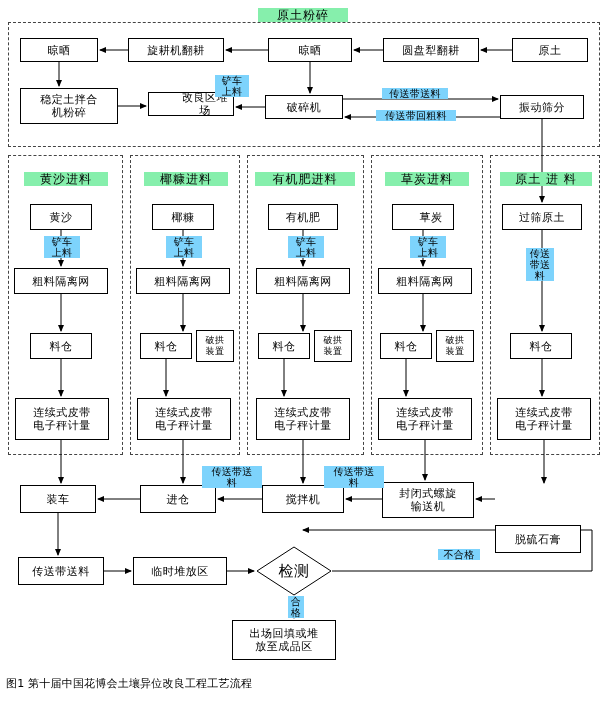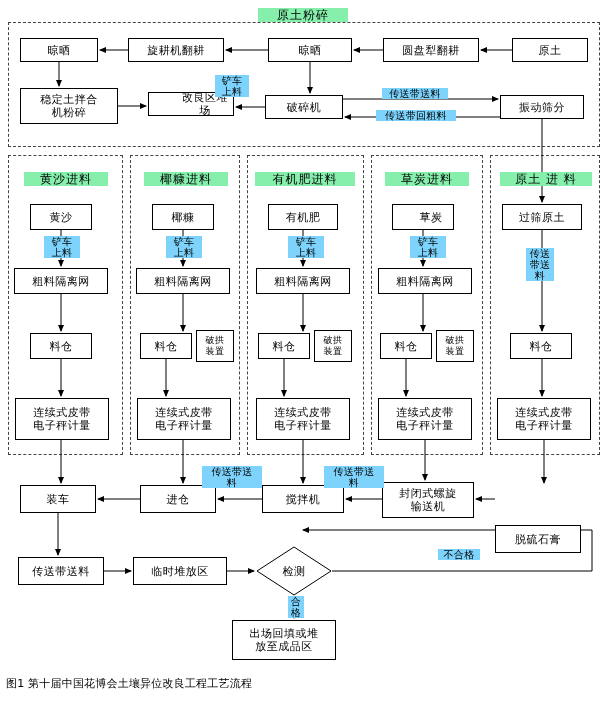--- a/index.html
+++ b/index.html
@@ -63,21 +63,21 @@
   .diamond .dshape {
     position:absolute;
     left:0; top:0; width:100%; height:100%;
   }
   .diamond .dtext {
     position:absolute;
     left:0; top:50%;
     width:100%;
     transform:translateY(-50%);
     text-align:center;
-    font-size:11px;
+    font-size:15px;
     letter-spacing:0.5px;
   }
   svg.lines { position:absolute; left:0; top:0; width:608px; height:705px; z-index:2; }
   .caption {
     position:absolute;
     left:6px; top:676px;
     font-size:11px;
     letter-spacing:0.2px;
     color:#000;
   }

